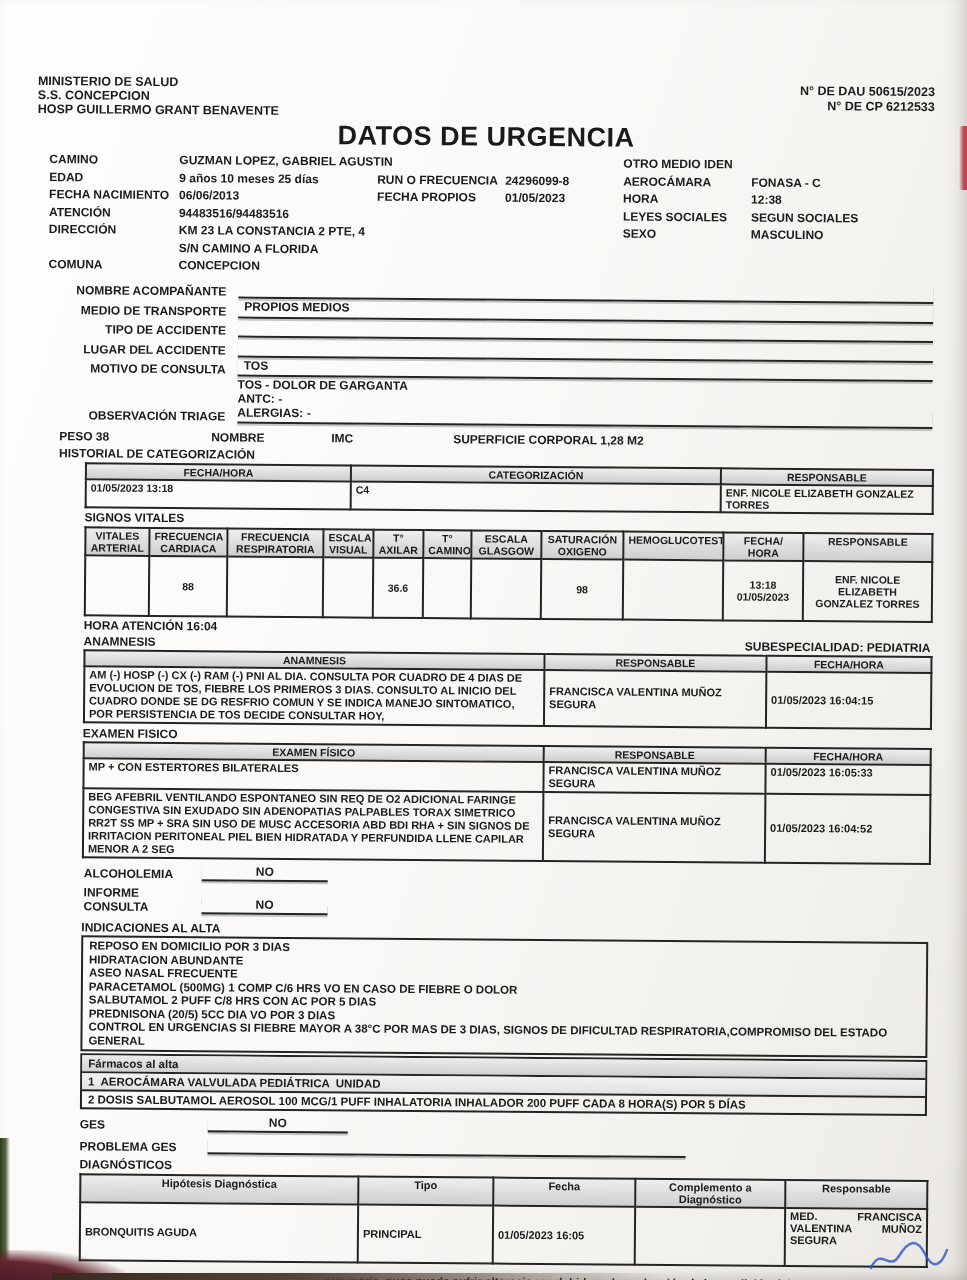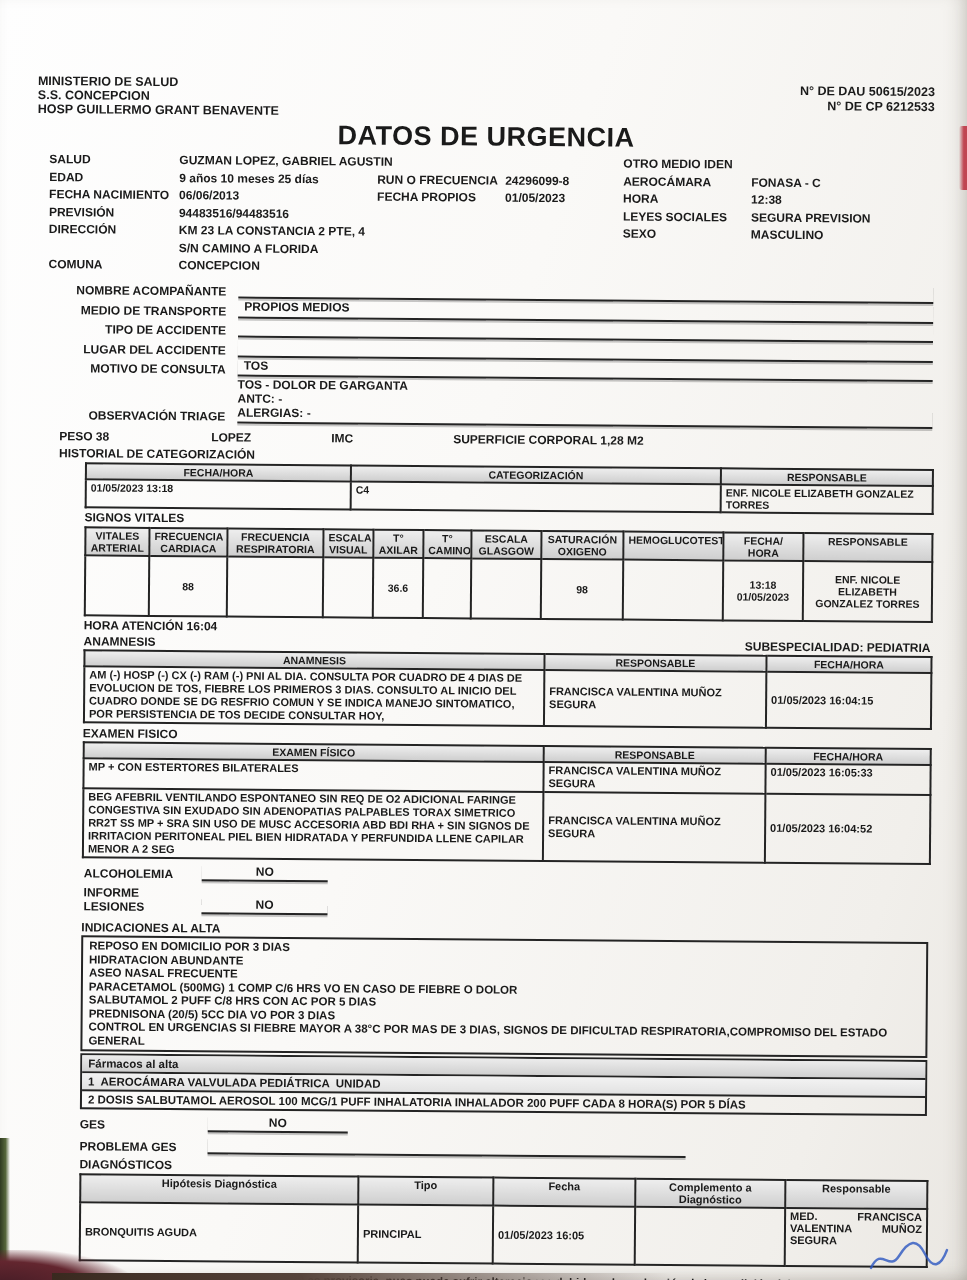--- a/index.html
+++ b/index.html
@@ -87,42 +87,42 @@
       </div>
       <div class="docnums">
         <div>N° DE DAU 50615/2023</div>
         <div>N° DE CP 6212533</div>
       </div>
     </div>
 
     <div class="title">DATOS DE URGENCIA</div>
 
     <div class="pg">
-      <div style="grid-row:1;grid-column:1">SALUD</div>
+      <div style="grid-row:1;grid-column:1">CAMINO</div>
       <div style="grid-row:1;grid-column:2 / span 3">GUZMAN LOPEZ, GABRIEL AGUSTIN</div>
       <div style="grid-row:1;grid-column:5 / span 2">OTRO MEDIO IDEN</div>
 
       <div style="grid-row:2;grid-column:1">EDAD</div>
       <div style="grid-row:2;grid-column:2">9 años 10 meses 25 días</div>
       <div style="grid-row:2;grid-column:3">RUN O FRECUENCIA</div>
       <div style="grid-row:2;grid-column:4">24296099-8</div>
       <div style="grid-row:2;grid-column:5">AEROCÁMARA</div>
       <div style="grid-row:2;grid-column:6">FONASA - C</div>
 
       <div style="grid-row:3;grid-column:1">FECHA NACIMIENTO</div>
       <div style="grid-row:3;grid-column:2">06/06/2013</div>
       <div style="grid-row:3;grid-column:3">FECHA PROPIOS</div>
       <div style="grid-row:3;grid-column:4">01/05/2023</div>
       <div style="grid-row:3;grid-column:5">HORA</div>
       <div style="grid-row:3;grid-column:6">12:38</div>
 
-      <div style="grid-row:4;grid-column:1">PREVISIÓN</div>
+      <div style="grid-row:4;grid-column:1">ATENCIÓN</div>
       <div style="grid-row:4;grid-column:2 / span 3">94483516/94483516</div>
       <div style="grid-row:4;grid-column:5">LEYES SOCIALES</div>
-      <div style="grid-row:4;grid-column:6">SEGURA PREVISION</div>
+      <div style="grid-row:4;grid-column:6">SEGUN SOCIALES</div>
 
       <div style="grid-row:5;grid-column:1">DIRECCIÓN</div>
       <div style="grid-row:5;grid-column:2 / span 3">KM 23 LA CONSTANCIA 2 PTE, 4</div>
       <div style="grid-row:5;grid-column:5">SEXO</div>
       <div style="grid-row:5;grid-column:6">MASCULINO</div>
 
       <div style="grid-row:6;grid-column:2 / span 3">S/N  CAMINO A FLORIDA</div>
 
       <div style="grid-row:7;grid-column:1">COMUNA</div>
       <div style="grid-row:7;grid-column:2">CONCEPCION</div>
@@ -154,21 +154,21 @@
         <div class="obs">
           <div>TOS - DOLOR DE GARGANTA</div>
           <div>ANTC: -</div>
           <div class="last">ALERGIAS: -</div>
         </div>
       </div>
     </div>
 
     <div class="mrow">
       <span class="w1">PESO 38</span>
-      <span class="w2">LOPEZ</span>
+      <span class="w2">NOMBRE</span>
       <span class="w3">IMC</span>
       <span>SUPERFICIE CORPORAL 1,28 M2</span>
     </div>
     <div class="slabel" style="margin-left:24px">HISTORIAL DE CATEGORIZACIÓN</div>
 
     <table class="tbl">
       <colgroup>
           <col style="width:265px">
           <col style="width:370px">
           <col style="width:212px">
@@ -286,21 +286,21 @@
         <td class="mid txtcell">01/05/2023 16:04:52</td>
       </tr>
     </tbody>
       </table>
 
     <div class="inline-field">
       <div class="lab">ALCOHOLEMIA</div>
       <div class="uline" style="width:118px">NO</div>
     </div>
     <div class="inline-field">
-      <div class="lab">INFORME LESIONES</div>
+      <div class="lab">INFORME CONSULTA</div>
       <div class="uline" style="width:118px">NO</div>
     </div>
 
     <div class="slabel" style="margin-top:7px">INDICACIONES AL ALTA</div>
     <div class="box">
       <div>REPOSO EN DOMICILIO POR 3 DIAS</div>
       <div>HIDRATACION ABUNDANTE</div>
       <div>ASEO NASAL FRECUENTE</div>
       <div>PARACETAMOL (500MG) 1 COMP C/6 HRS VO EN CASO DE FIEBRE O DOLOR</div>
       <div>SALBUTAMOL 2 PUFF C/8 HRS CON AC POR 5 DIAS</div>

